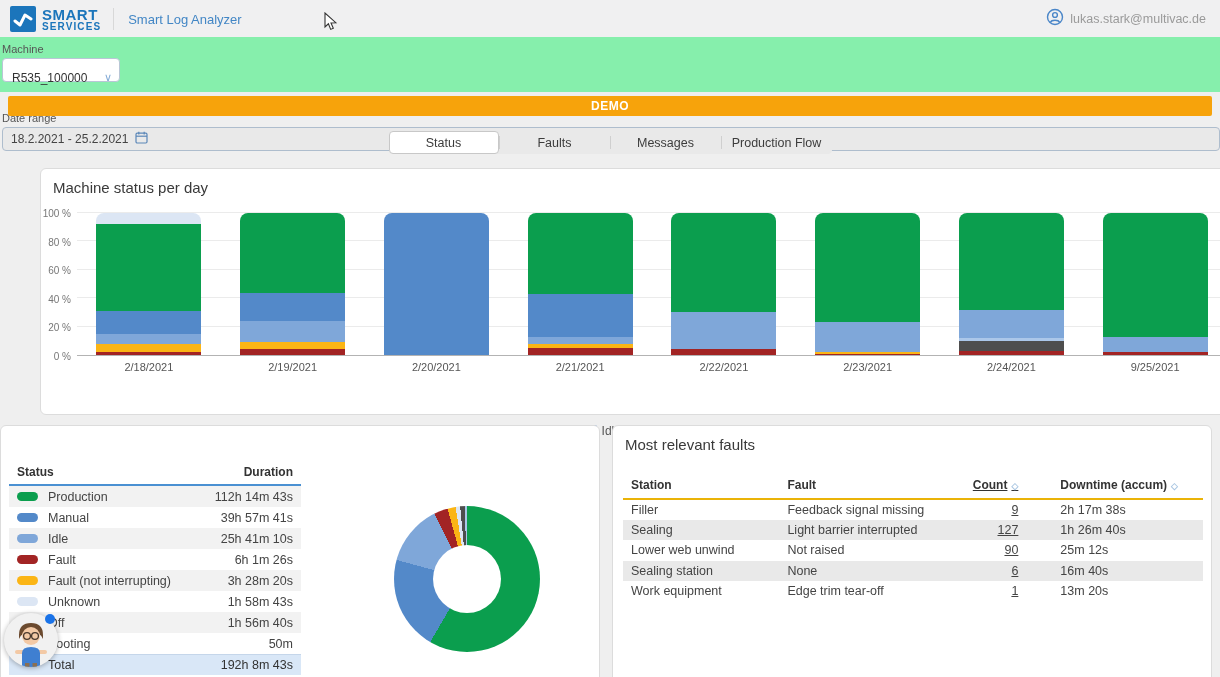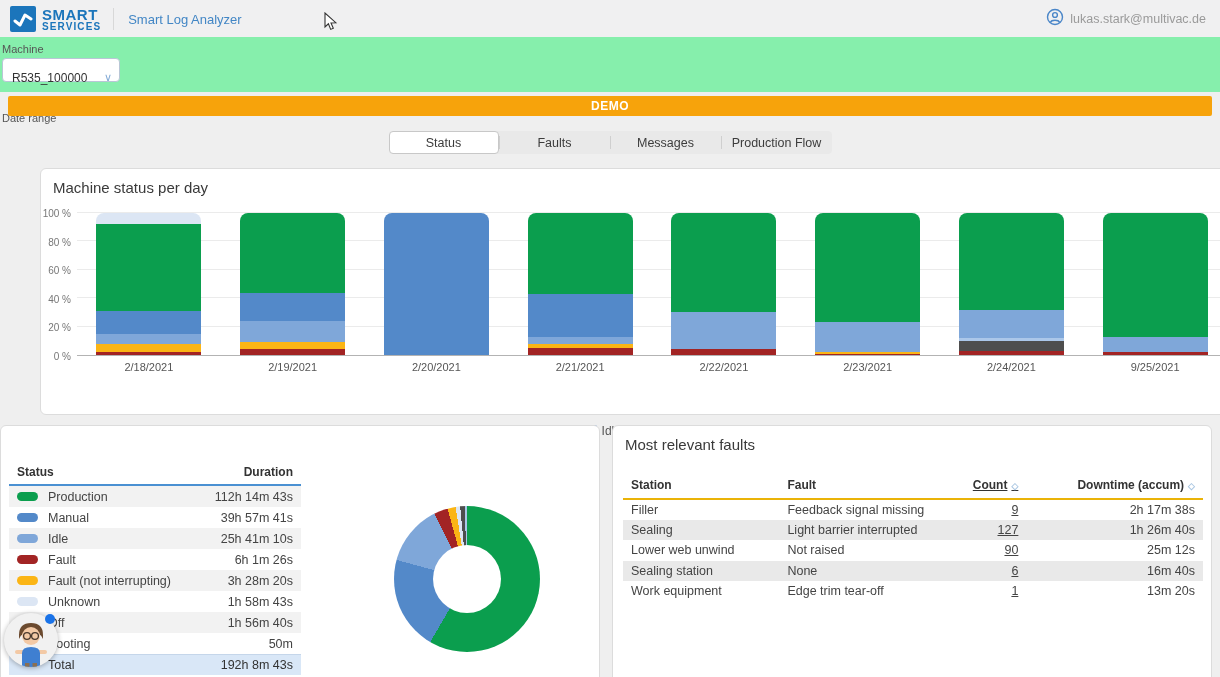--- a/index.html
+++ b/index.html
@@ -82,21 +82,21 @@
     border-radius:50%; cursor:pointer; }
   .donut-hole { position:absolute; left:50%; top:50%; width:68px; height:68px;
     transform:translate(-50%,-50%); background:#fff; border-radius:50%; }
   
   .faults-table { position:absolute; left:10px; top:46px; width:580px; border-collapse:collapse; }
   .faults-table th { font-size:12px; font-weight:bold; color:#333; text-align:left;
     padding:6px 8px; border-bottom:2px solid #eab308; }
   .faults-table td { font-size:12.5px; color:#444; padding:0 8px; height:20.5px; }
   .faults-table tbody tr:nth-child(even) { background:#e9e9e9; }
   .faults-table tbody tr { cursor:pointer; }
-  .faults-table th.num, .faults-table td.num { text-align:right; }
+  .faults-table th.num, .faults-table td.num { }
   .faults-table th.cnt, .faults-table td.cnt { text-align:right; padding-right:34px;text-decoration:underline; }
   .sort-icon { color:#a9c6e2; font-size:9px; margin-left:4px; }
   
   .cursor { position:absolute; left:324px; top:12px; z-index:50; pointer-events:none; }
   .chatbot { position:absolute; left:4px; top:613px; width:56px; height:56px; z-index:40; cursor:pointer; }
   .chatbot .circle { width:54px; height:54px; border-radius:50%; background:#f1f1f1;
     box-shadow:0 1px 5px rgba(0,0,0,.3); overflow:hidden; display:flex; align-items:flex-end; justify-content:center; }
   .chatbot .dot { position:absolute; right:5px; top:1px; width:10px; height:10px;
     border-radius:50%; background:#1a73e8; }
 </style>
@@ -138,20 +138,31 @@
 <div class="filterbar">
   <div>
     <div class="field-label">Machine</div>
     <div class="machine-select">
       <span>R535_100000</span>
       <span class="chev">∨</span>
     </div>
   </div>
   <div>
     <div class="field-label">Date range</div>
+    <div class="date-btn">
+      <span>18.2.2021 - 25.2.2021</span>
+      <span>
+        <svg width="13" height="13" viewBox="0 0 13 13">
+          <rect x="1" y="2.2" width="11" height="9.8" rx="1.2" fill="none" stroke="#5b87b8" stroke-width="1.2"></rect>
+          <line x1="1" y1="5.2" x2="12" y2="5.2" stroke="#5b87b8" stroke-width="1.2"></line>
+          <line x1="3.8" y1="0.8" x2="3.8" y2="3.4" stroke="#5b87b8" stroke-width="1.2"></line>
+          <line x1="9.2" y1="0.8" x2="9.2" y2="3.4" stroke="#5b87b8" stroke-width="1.2"></line>
+        </svg>
+      </span>
+    </div>
   </div>
 </div>
 
 <div class="demo">DEMO</div>
 
 <div class="tabbar">
   <div class="tabgroup">
       <div class="tab active">Status</div>
       <span class="tab-div"></span>
       <div class="tab">Faults</div>

